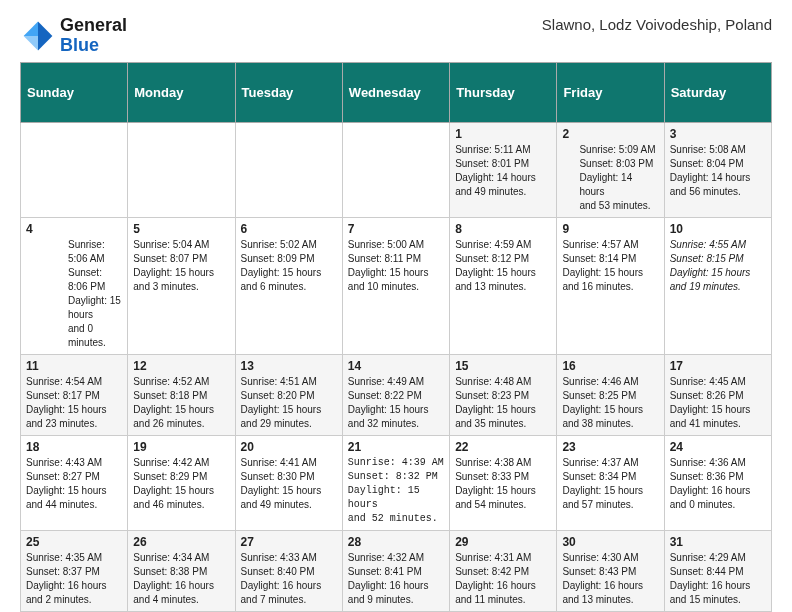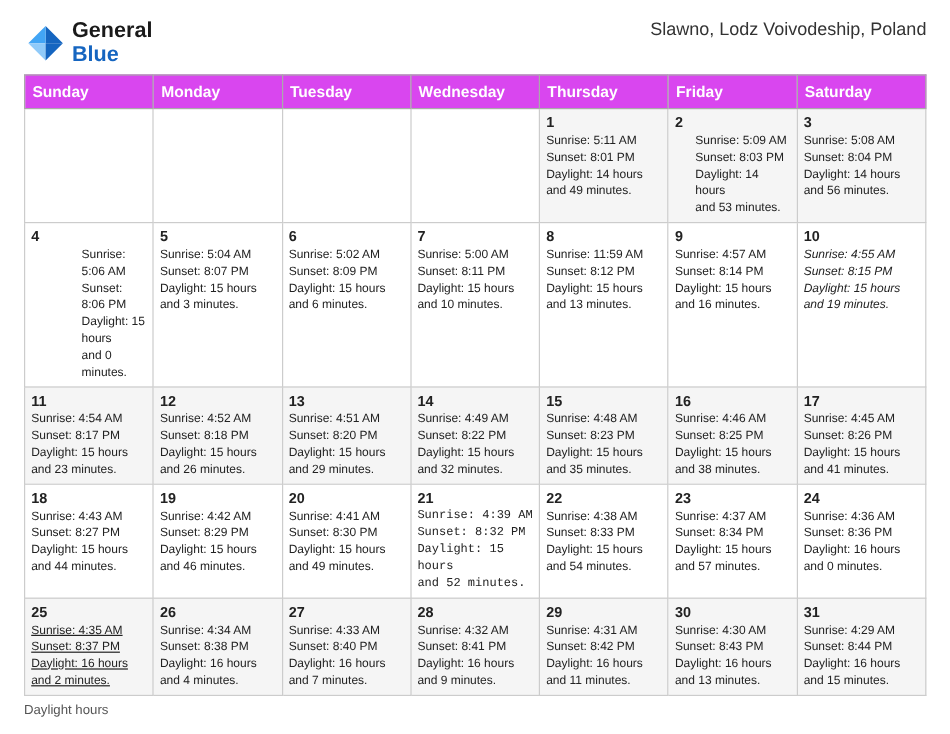--- a/index.html
+++ b/index.html
@@ -43,25 +43,25 @@
     .subtitle {
       font-size: 15px;
       color: #333;
     }
     .calendar {
       width: 100%;
       border-collapse: collapse;
       margin-top: 4px;
     }
     .calendar th {
-      background-color: #d946ef;
+      background-color: #0f766e;
       color: #fff;
       font-size: 13px;
       font-weight: bold;
-      padding: 6px 6px;
+      padding: 22px 6px;
       border: 1px solid #aaa;
       text-align: left;
     }
     .calendar td {
       border: 1px solid #ccc;
       vertical-align: top;
       padding: 4px 5px;
       width: calc(100% / 7);
       min-height: 80px;
       font-size: 10.5px;
@@ -178,21 +178,21 @@
         </td>
         <td>
           <div class="day-number">7</div>
           <div class="day-info" style="white-space: pre-line;">Sunrise: 5:00 AM
 Sunset: 8:11 PM
 Daylight: 15 hours
 and 10 minutes.</div>
         </td>
         <td>
           <div class="day-number">8</div>
-          <div class="day-info" style="white-space: pre-line;">Sunrise: 11:59 AM
+          <div class="day-info" style="white-space: pre-line;">Sunrise: 4:59 AM
 Sunset: 8:12 PM
 Daylight: 15 hours
 and 13 minutes.</div>
         </td>
         <td>
           <div class="day-number">9</div>
           <div class="day-info" style="white-space: pre-line;">Sunrise: 4:57 AM
 Sunset: 8:14 PM
 Daylight: 15 hours
 and 16 minutes.</div>
@@ -303,21 +303,21 @@
           <div class="day-number">24</div>
           <div class="day-info" style="white-space: pre-line;">Sunrise: 4:36 AM
 Sunset: 8:36 PM
 Daylight: 16 hours
 and 0 minutes.</div>
         </td>
       </tr>
       <tr>
         <td>
           <div class="day-number">25</div>
-          <div class="day-info" style="white-space: pre-line; text-decoration: underline;">Sunrise: 4:35 AM
+          <div class="day-info" style="white-space: pre-line;">Sunrise: 4:35 AM
 Sunset: 8:37 PM
 Daylight: 16 hours
 and 2 minutes.</div>
         </td>
         <td>
           <div class="day-number">26</div>
           <div class="day-info" style="white-space: pre-line;">Sunrise: 4:34 AM
 Sunset: 8:38 PM
 Daylight: 16 hours
 and 4 minutes.</div>

